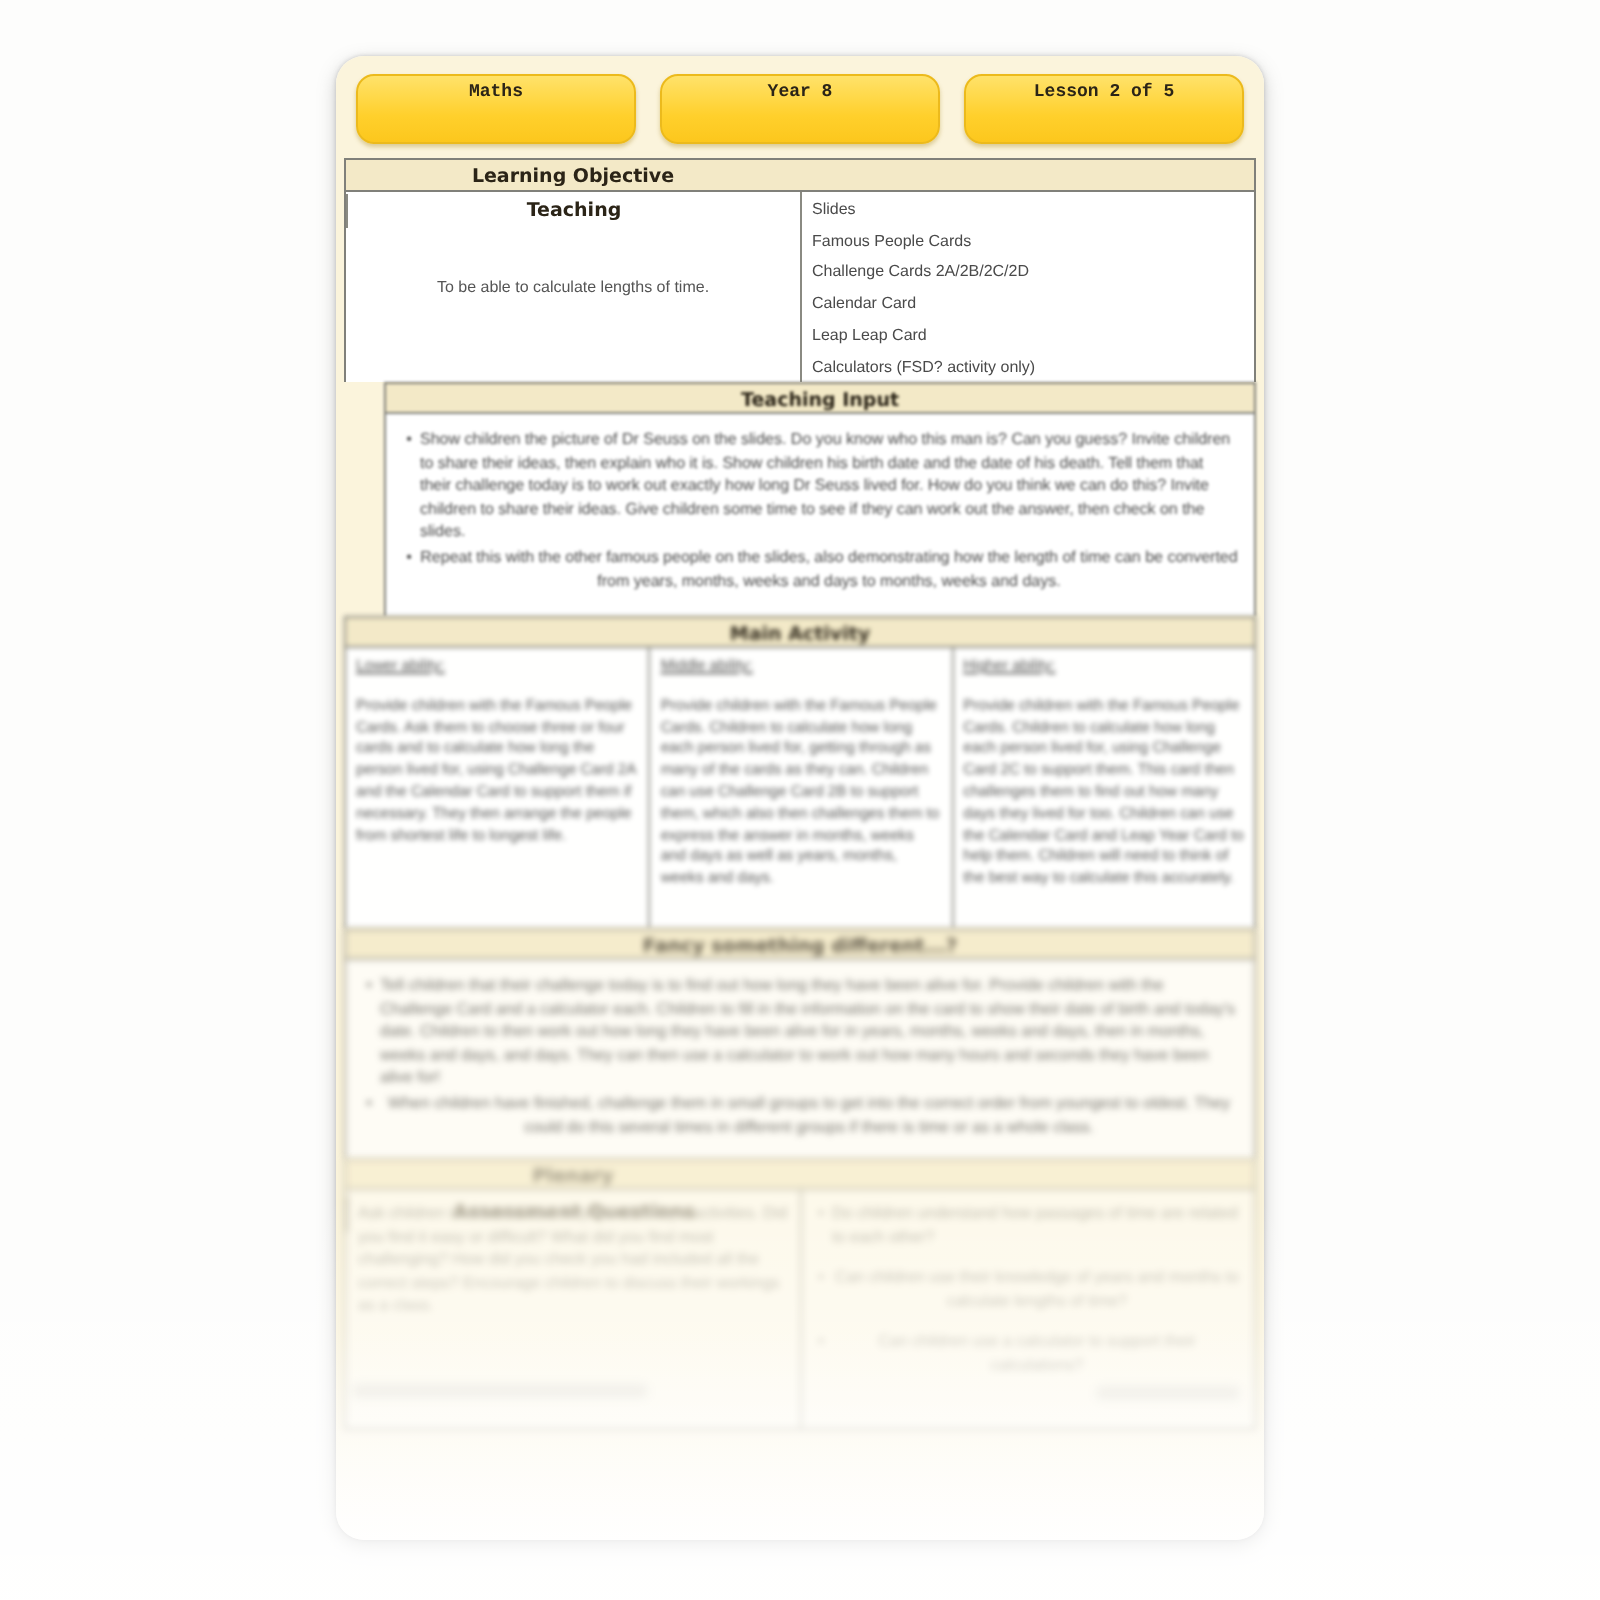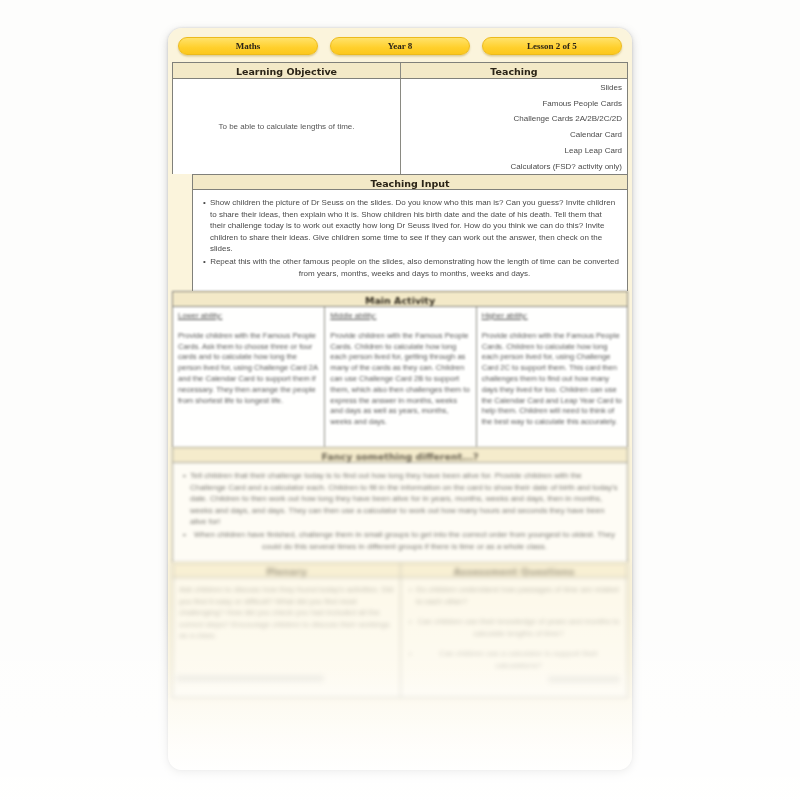--- a/index.html
+++ b/index.html
@@ -18,46 +18,46 @@
   .zone-a { filter:blur(0.3px); }
   .title-bar {
     margin:12px 10px 0; height:23px; line-height:22px; text-align:center;
     background:linear-gradient(180deg,#f9b55c 0%,#f4a135 55%,#ef9825 100%);
     border:1px solid #e3921f; border-radius:11px;
     box-shadow:0 2px 2px rgba(160,120,40,0.45);
     font-family:"DejaVu Sans", sans-serif; font-weight:bold; font-size:11px; color:#2b2417;
   }
   .pill-row { display:flex; justify-content:space-between; margin:9px 10px 0; }
   .pill {
-    width:140px; height:18px; line-height:17px; text-align:center;
+    width:140px; height:35px; line-height:17px; text-align:center;
     background:linear-gradient(180deg,#ffe26a 0%,#ffd02c 60%,#fcc71d 100%);
     border:1px solid #ecba1c; border-radius:9px;
     box-shadow:0 1.5px 2px rgba(170,140,40,0.4);
-    font-family:Liberation Serif, serif; font-weight:bold; font-size:9px; color:#2b2417;
+    font-family:Liberation Mono, monospace; font-weight:bold; font-size:9px; color:#2b2417;
   }
 
   
   .lessontable { margin:7px 4px 0; font-size:8px; color:#4d4d4d; }
   .trow { display:flex; border-left:1.5px solid #80807a; border-right:1.5px solid #80807a;
           background:#ffffff; }
   .trow.first { border-top:1.5px solid #80807a; }
-  .th-row { background:#f3e9c7; border-top:1.2px solid #80807a; border-bottom:1.2px solid #80807a; }
+  .th-row { background:#f3e9c7; border-top:1.2px solid #80807a; border-bottom:1.2px solid #80807a;flex-direction:column; }
   .th { font-family:"DejaVu Sans", sans-serif; font-weight:bold; font-size:9.5px;
         color:#2b2417; text-align:center; }
   .cell { padding:2px 5px; }
   .c50 { width:50%; }
   .c33 { width:33.333%; }
   .vline { border-left:1px solid #8a8a82; }
 
   .objhead { height:17px; line-height:13px; }
   .objbody { height:95px; }
   .objective-cell { display:flex; align-items:center; justify-content:center;
                     text-align:center; font-size:8px; color:#555; }
   .resources-cell { padding-top:1px; }
-  .resources-cell div { line-height:15.7px; border-bottom:0; color:#4a4a4a;text-align:right; }
+  .resources-cell div { line-height:15.7px; border-bottom:0; color:#4a4a4a; }
 
   .section-bar { height:16px; line-height:14px; }
 
   .bullets { padding:7px 8px 4px 6px; }
   .bullet-item { display:flex; line-height:11.6px; color:#4a4a4a; }
   .bullet-item::before { content:"•"; width:11px; flex:0 0 11px; text-align:center; color:#4a4a4a; }
   .bullet-item + .bullet-item { margin-top:1px;text-align:center; }
 
   .zone-b { filter:blur(0.7px);padding-left:20px; }
   .ti-body { height:101px; }

